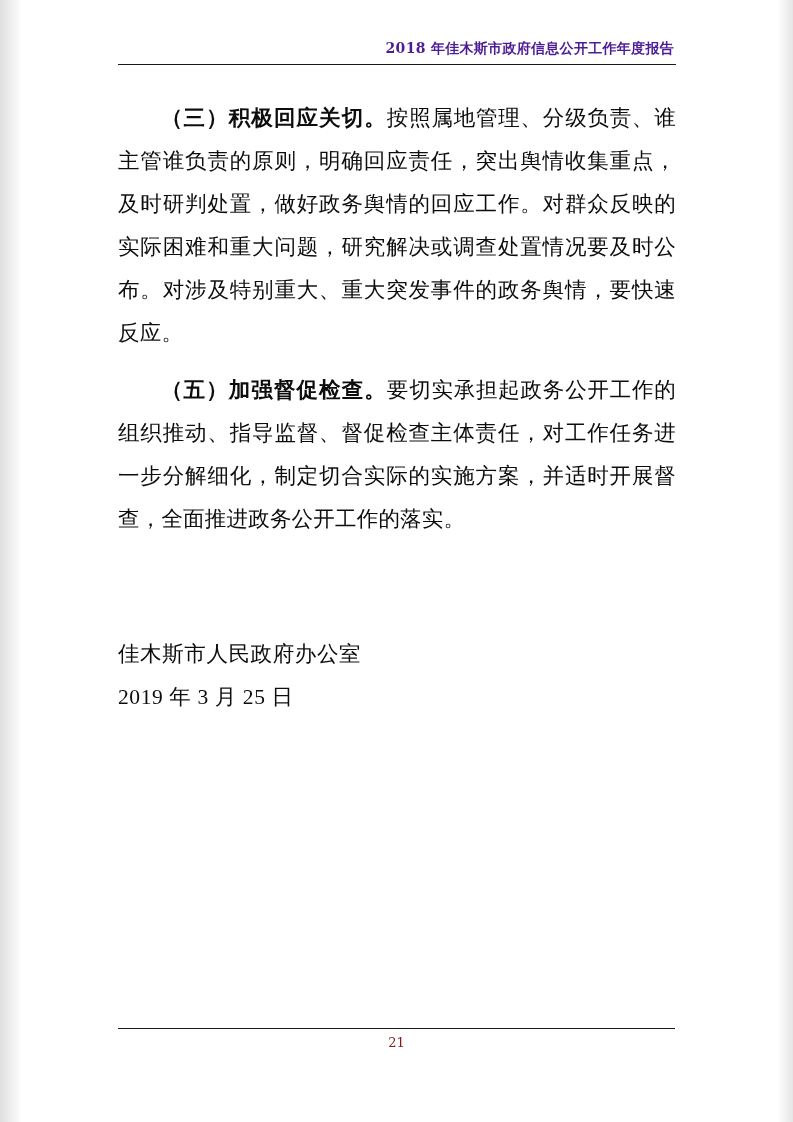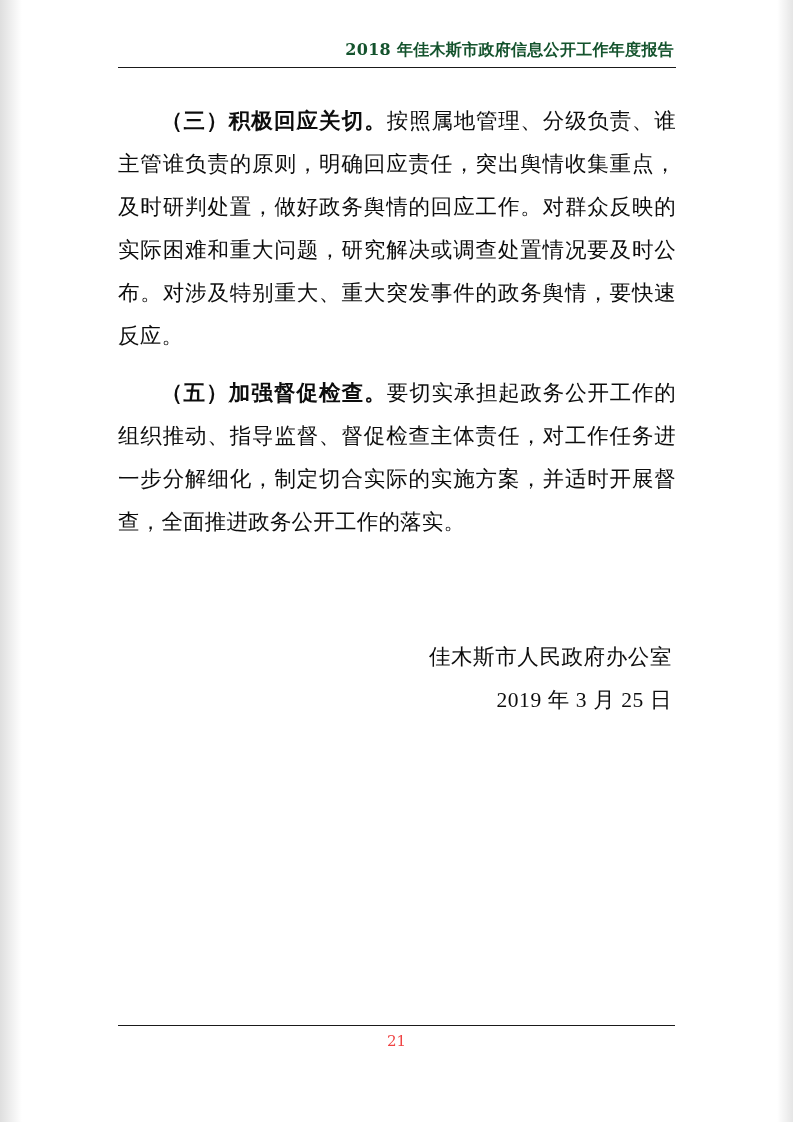--- a/index.html
+++ b/index.html
@@ -41,23 +41,23 @@
   .content {
     position: absolute;
     left: 118px;
     top: 40px;
     width: 558px;
   }
 
   
   .header {
     text-align: right;
-    font-size: 16px;
+    font-size: 14px;
     font-family: "DejaVu Serif", "Liberation Serif", serif;
-    color: #14532d;
+    color: #4c1d95;
     letter-spacing: 0.3px;
     padding-right: 2px;
     padding-bottom: 6px;
     font-weight: 600;
   }
   .header-rule {
     border: 0;
     border-top: 1.6px solid #1a1a1a;
     margin: 0 0 26px 0;
     width: 100%;
@@ -79,21 +79,21 @@
   .lead {
     font-weight: bold;
     letter-spacing: 0.5px;
   }
 
   .spacer-sm { height: 6px; }
 
   
   .signature {
     margin-top: 92px;
-    text-align: right;
+    text-align: left;
     padding-right: 4px;
   }
   .signature div {
     font-size: 21.5px;
     line-height: 43px;
     color: #0d0d0d;
     letter-spacing: 0.6px;
   }
 
   
@@ -103,23 +103,23 @@
     right: 118px;
     bottom: 72px;
   }
   .footer-rule {
     border: 0;
     border-top: 1.6px solid #1a1a1a;
     margin: 0 0 6px 0;
   }
   .page-number {
     text-align: center;
-    font-size: 15px;
+    font-size: 13px;
     font-family: "DejaVu Serif", "Liberation Serif", serif;
-    color: #ef4444;
+    color: #7f1d1d;
   }
 </style>
 </head>
 <body>
 
 <div class="page">
 
   <div class="content">
 
     <div class="header">2018 年佳木斯市政府信息公开工作年度报告</div>

